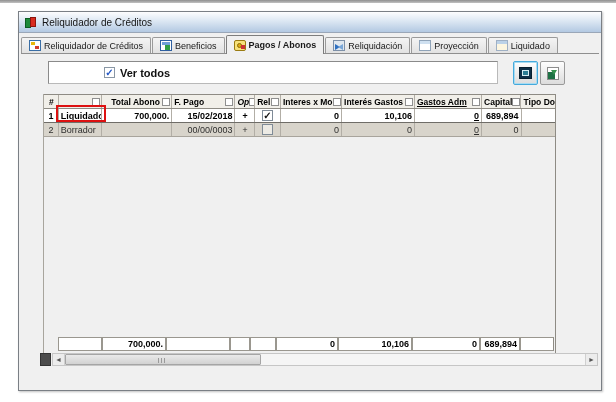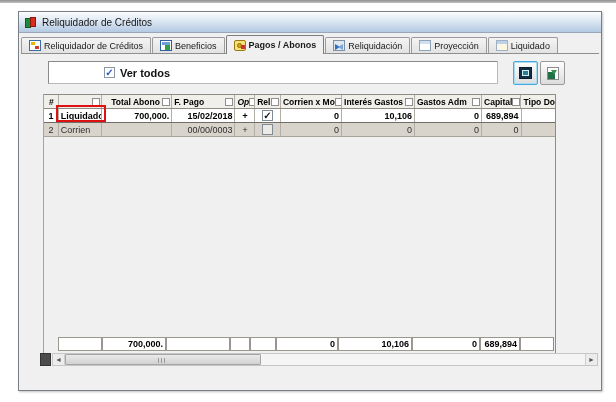--- a/index.html
+++ b/index.html
@@ -71,21 +71,21 @@
   .gc { border-right:1px solid #b2aea6; overflow:hidden; white-space:nowrap; height:13px;
     display:flex; align-items:center; font-size:9px; }
   .c0 { width:15px; justify-content:center; }
   .c1 { width:44px; padding-left:2px; }
   .c2 { width:64px; justify-content:flex-end; padding-right:2px;margin-left:7px; }
   .c3 { width:64px; justify-content:flex-end; padding-right:2px; }
   .c4 { width:20px; justify-content:center;font-style:italic; }
   .c5 { width:26px; justify-content:center; }
   .c6 { width:62px; justify-content:flex-end; padding-right:2px; }
   .c7 { width:74px; justify-content:flex-end; padding-right:2px; }
-  .c8 { width:68px; justify-content:flex-end; padding-right:2px; }
+  .c8 { width:68px; justify-content:flex-end; padding-right:2px;text-decoration:underline; }
   .c9 { width:40px; justify-content:flex-end; padding-right:2px; }
   .c10 { width:34px; border-right:none; }
   .ghead { background:#f1efe9; border-top:1px solid #8e8b84; border-bottom:1px solid #8e8b84; }
   .ghead .gc { font-weight:bold; font-size:8.5px; color:#000; justify-content:space-between; padding:0 1px 0 2px; }
   .ghead .gc.c0 { justify-content:center; }
   .hcb { width:8px; height:8px; background:#fff; border:1px solid #8f8f8f; flex:0 0 auto; }
   .row1 { background:#fff; border-bottom:1px solid #6f6d68; font-weight:bold; color:#000; }
   .row2 { background:#d8d4cb; border-bottom:1px solid #a8a49c; color:#2e2e2e; }
   .relbox { width:11px; height:11px; border:1px solid #7f8b97; background:#fff; font-size:10px;
     line-height:9px; text-align:center; color:#111; font-weight:bold; }
@@ -208,21 +208,21 @@
             </div>
           <div class="gc c4">
               <span>Op</span>
               <span class="hcb"></span>
             </div>
           <div class="gc c5">
               <span>Rel</span>
               <span class="hcb"></span>
             </div>
           <div class="gc c6">
-              <span>Corrien x Mo</span>
+              <span>Interes x Mo</span>
               <span class="hcb"></span>
             </div>
           <div class="gc c7">
               <span>Interés Gastos</span>
               <span class="hcb"></span>
             </div>
           <div class="gc c8">
               <span>Gastos Adm</span>
               <span class="hcb"></span>
             </div>
@@ -246,21 +246,21 @@
             </div>
           <div class="gc c6">0</div>
           <div class="gc c7">10,106</div>
           <div class="gc c8">0</div>
           <div class="gc c9">689,894</div>
           <div class="gc c10"></div>
         </div>
 
         <div class="grow row2">
           <div class="gc c0">2</div>
-          <div class="gc c1">Corrien</div>
+          <div class="gc c1">Borrador</div>
           <div class="gc c2"></div>
           <div class="gc c3">00/00/0003</div>
           <div class="gc c4">+</div>
           <div class="gc c5">
               <span class="relbox"></span>
             </div>
           <div class="gc c6">0</div>
           <div class="gc c7">0</div>
           <div class="gc c8">0</div>
           <div class="gc c9">0</div>

